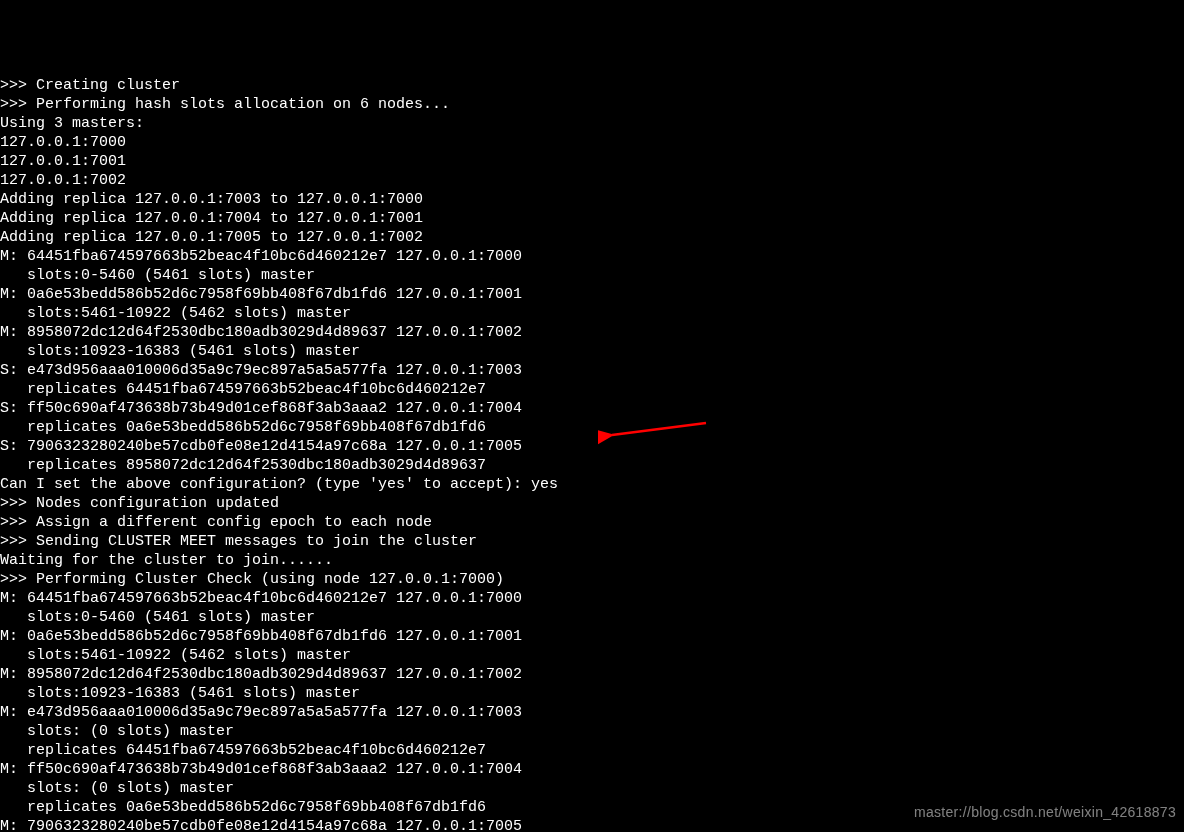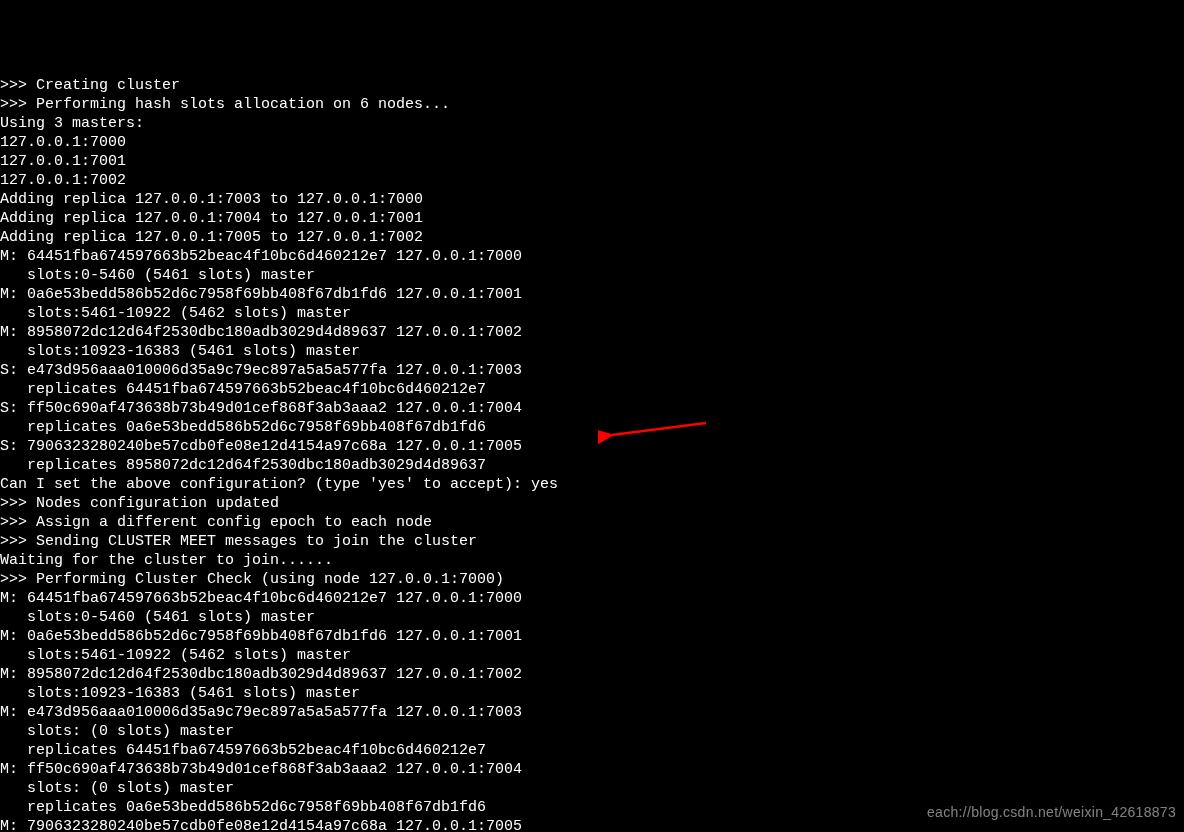--- a/index.html
+++ b/index.html
@@ -46,16 +46,16 @@
 
 <svg class="arrow" viewBox="0 0 110 30">
   <defs>
     <marker id="ah" markerWidth="12" markerHeight="10" refX="1" refY="5" orient="auto">
       <polygon points="0,5 12,0 12,10" fill="#ff0000"></polygon>
     </marker>
   </defs>
   <line x1="108" y1="3" x2="14" y2="15" stroke="#ff0000" stroke-width="2.5" marker-end="url(#ah)"></line>
 </svg>
 
-<div class="watermark">each://blog.csdn.net/weixin_42618873</div>
+<div class="watermark">master://blog.csdn.net/weixin_42618873</div>
 
 
 
 
 </body></html>

